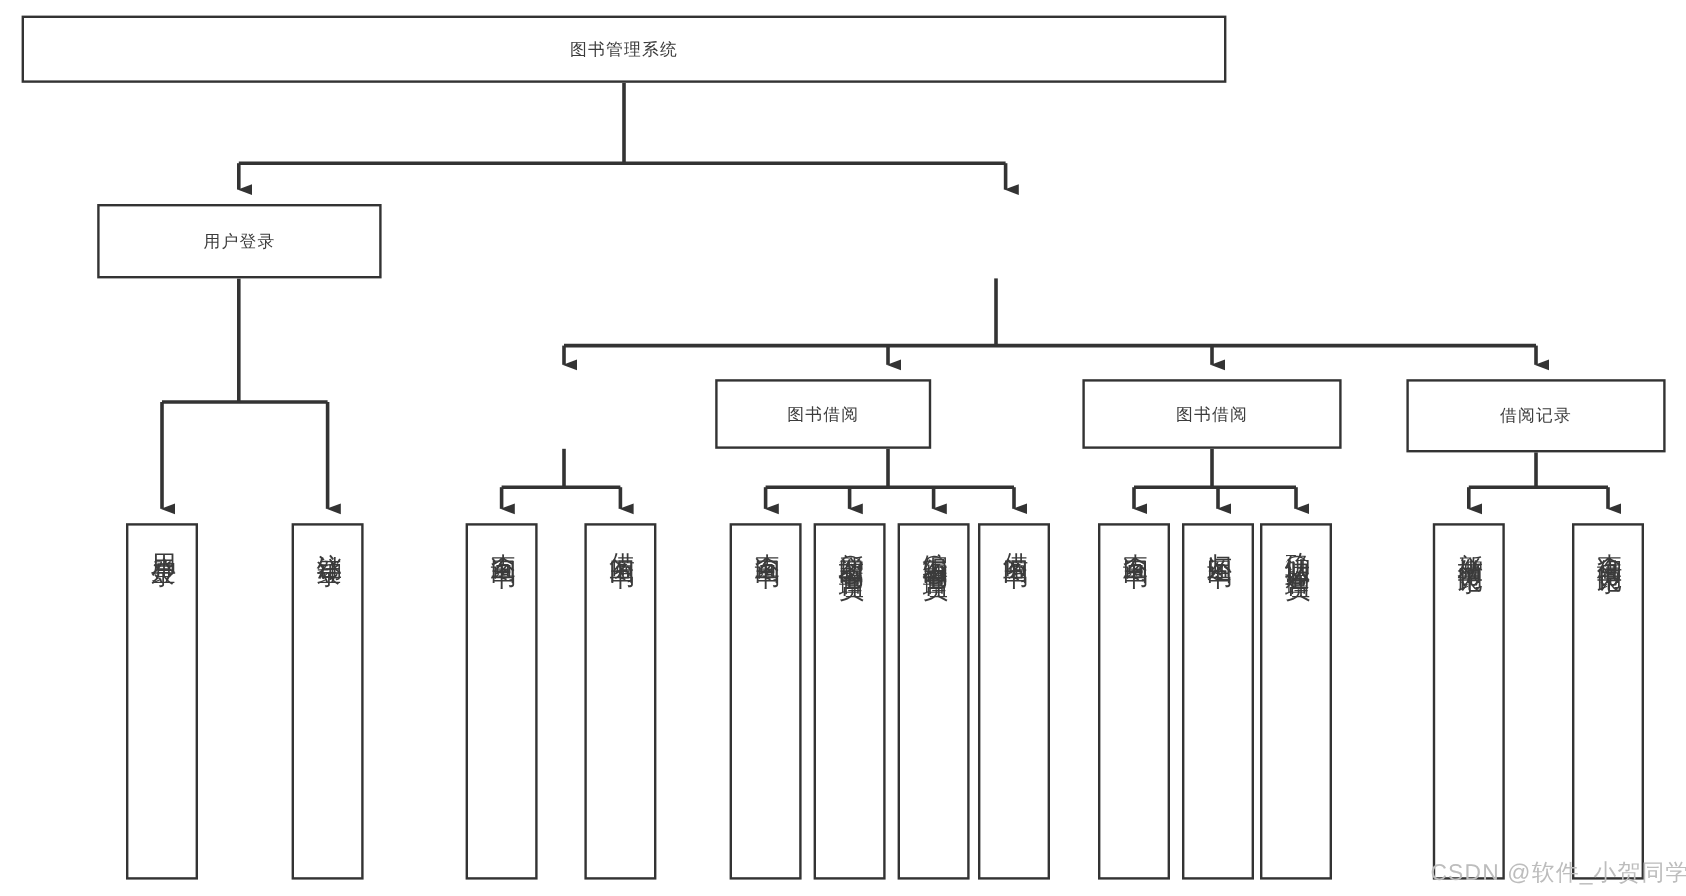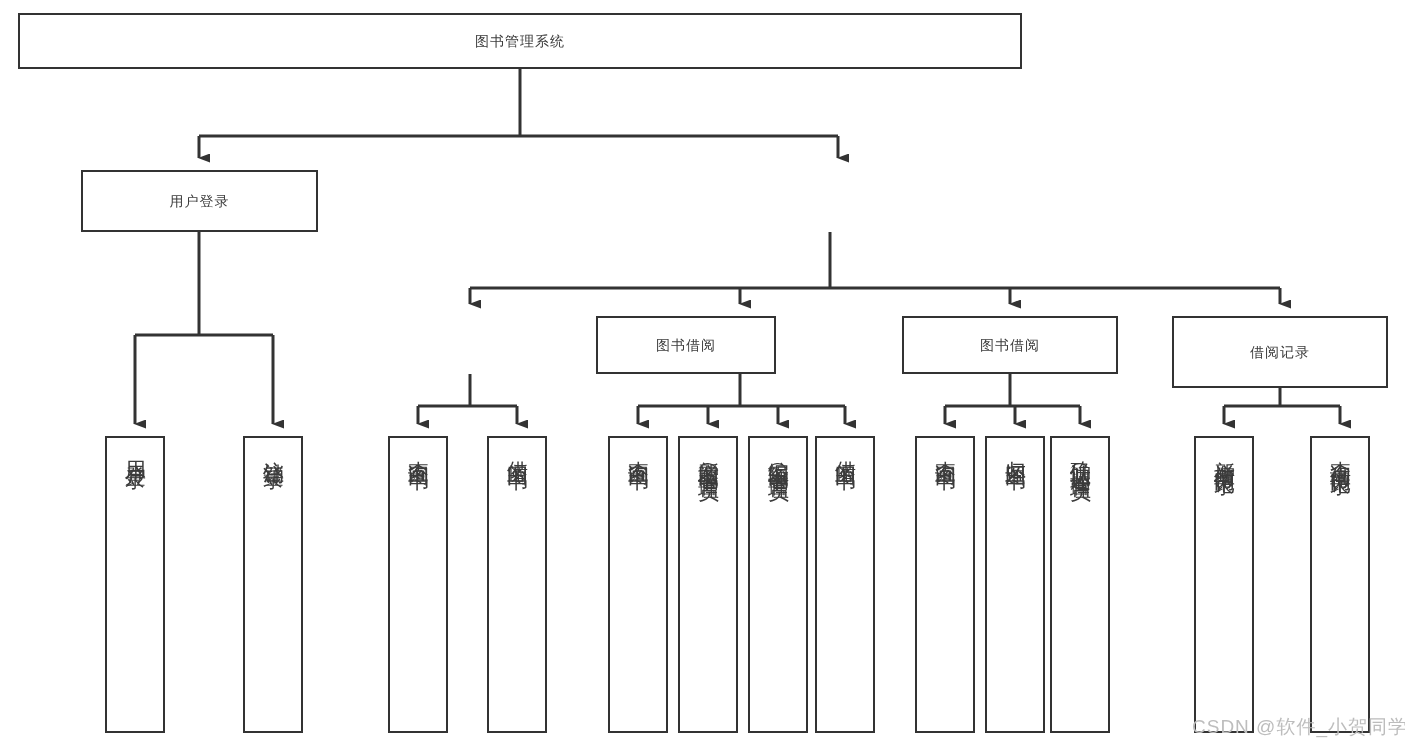--- a/index.html
+++ b/index.html
@@ -126,21 +126,21 @@
   <div class="node" id="n-l1-0" style="left: 81px; top: 170px; width: 237px; height: 62px;">
     <span class="node-label">用户登录</span>
   </div>
 
   <div class="node" id="n-l2-1" style="left: 596px; top: 316px; width: 180px; height: 58px; justify-content: center;">
     <span class="node-label">图书借阅</span>
   </div>
   <div class="node" id="n-l2-2" style="left: 902px; top: 316px; width: 216px; height: 58px;">
     <span class="node-label">图书借阅</span>
   </div>
-  <div class="node" id="n-l2-3" style="left: 1172px; top: 316px; width: 216px; height: 72px;">
+  <div class="node" id="n-l2-3" style="left: 1172px; top: 316px; width: 216px; height: 61px;">
     <span class="node-label">借阅记录</span>
   </div>
 
   <div class="node vertical" id="n-lf-0" style="left: 105px; top: 436px; width: 60px; height: 297px;">
     <span class="node-label">用户登录</span>
   </div>
   <div class="node vertical" id="n-lf-1" style="left: 243px; top: 436px; width: 60px; height: 297px;">
     <span class="node-label">注销登录</span>
   </div>
   <div class="node vertical" id="n-lf-2" style="left: 388px; top: 436px; width: 60px; height: 297px;">

